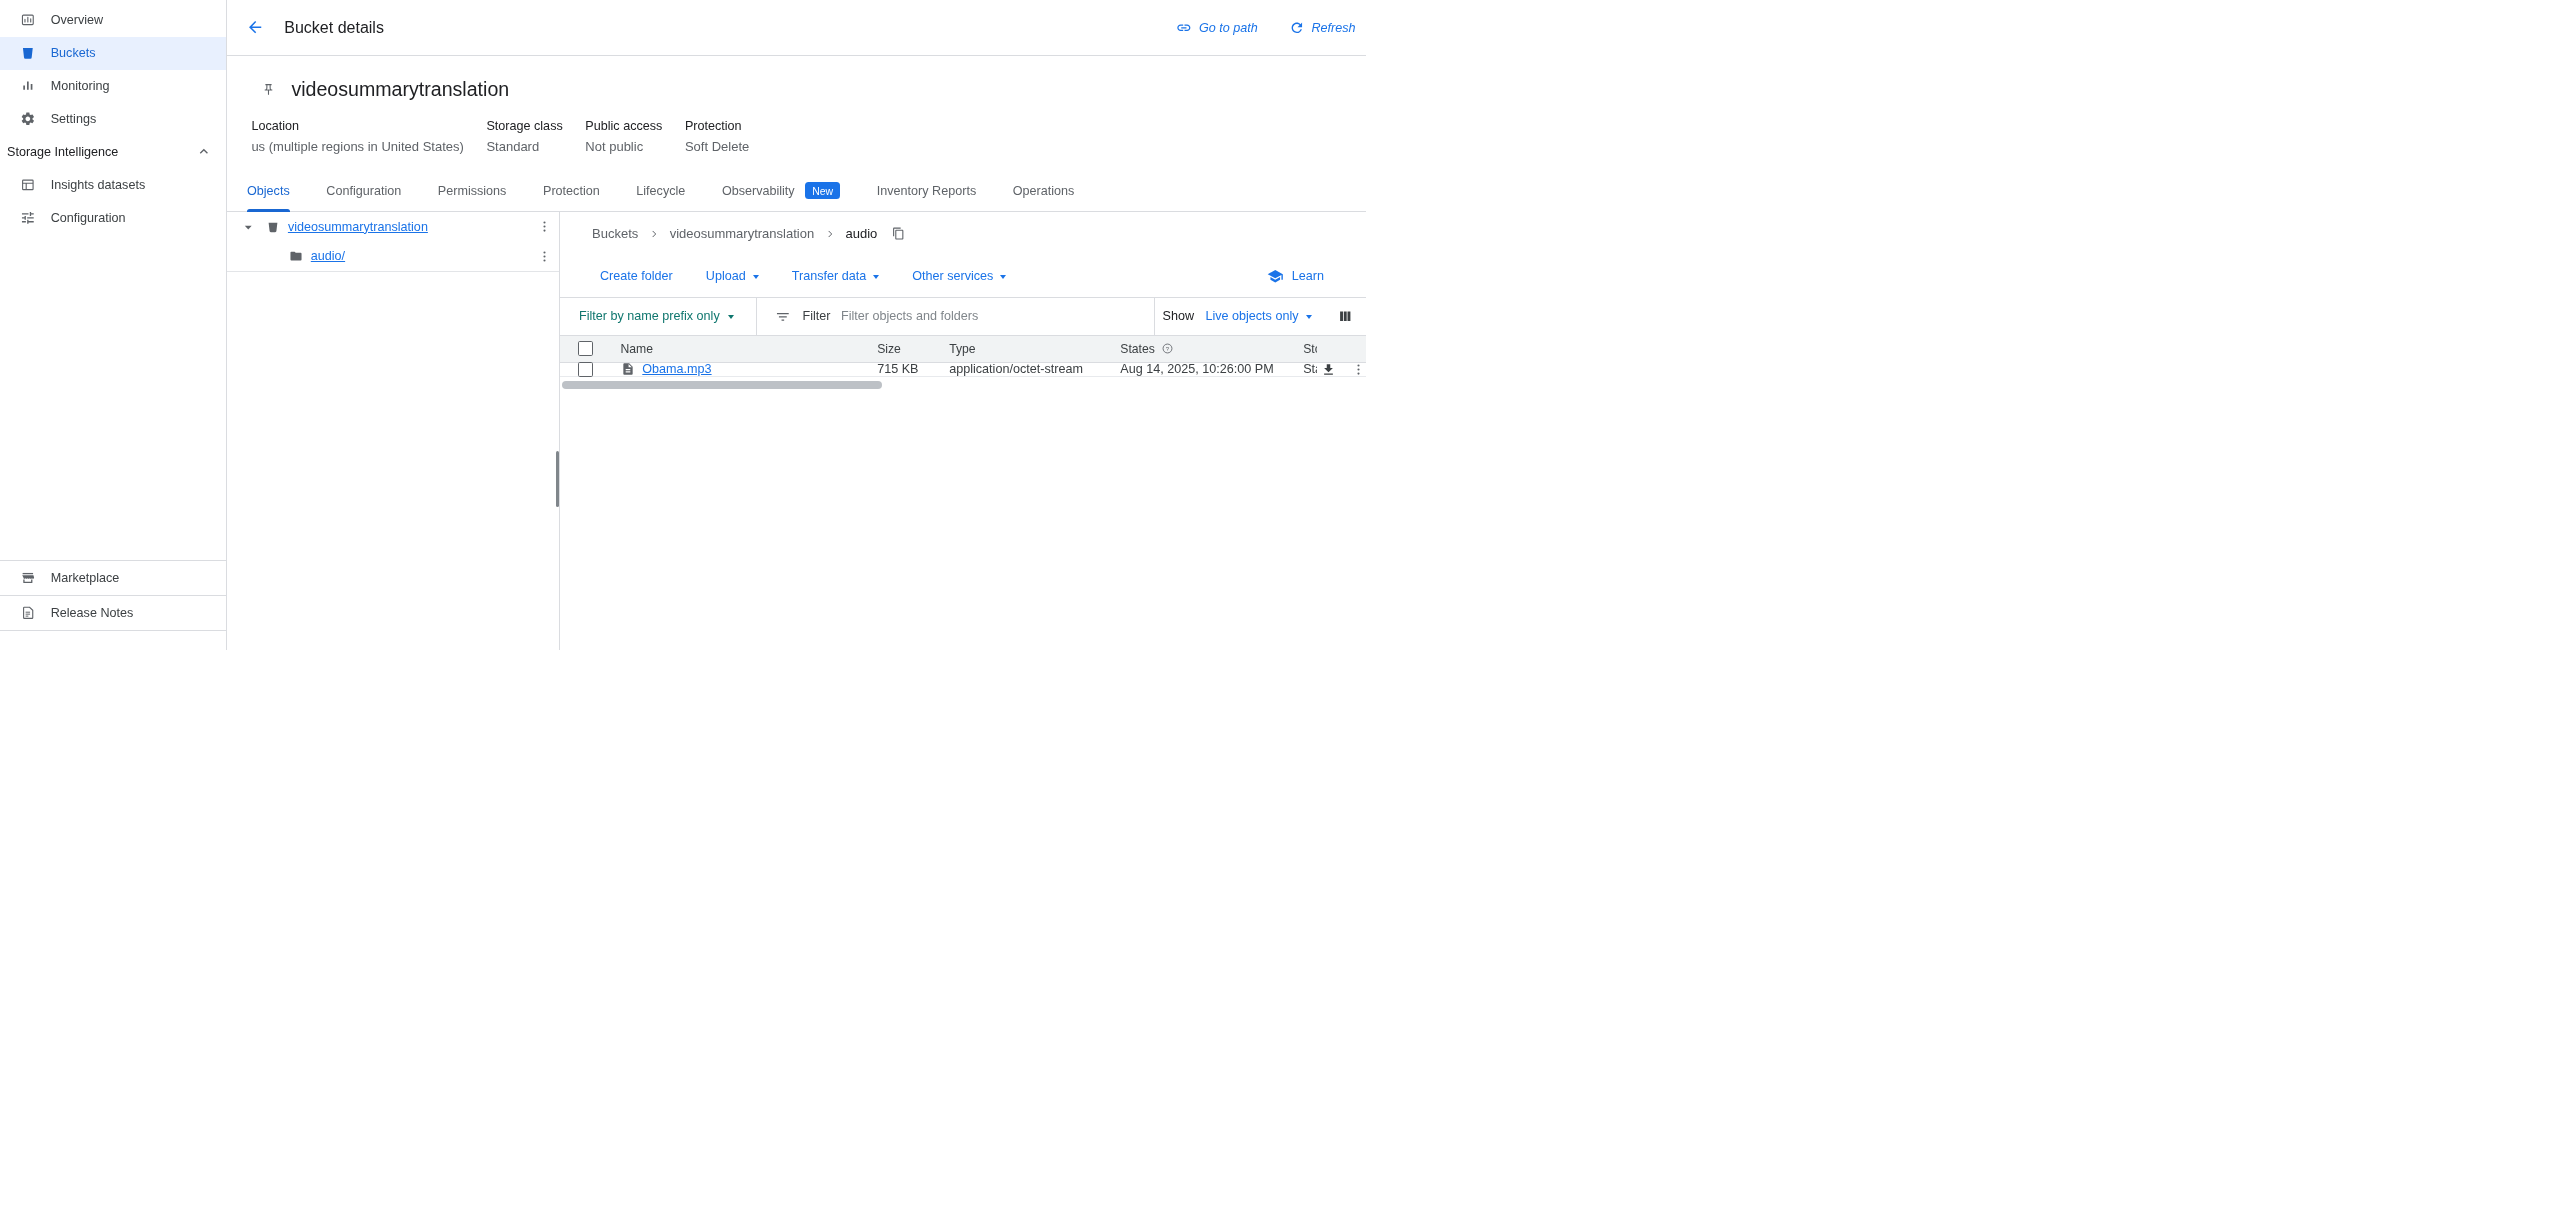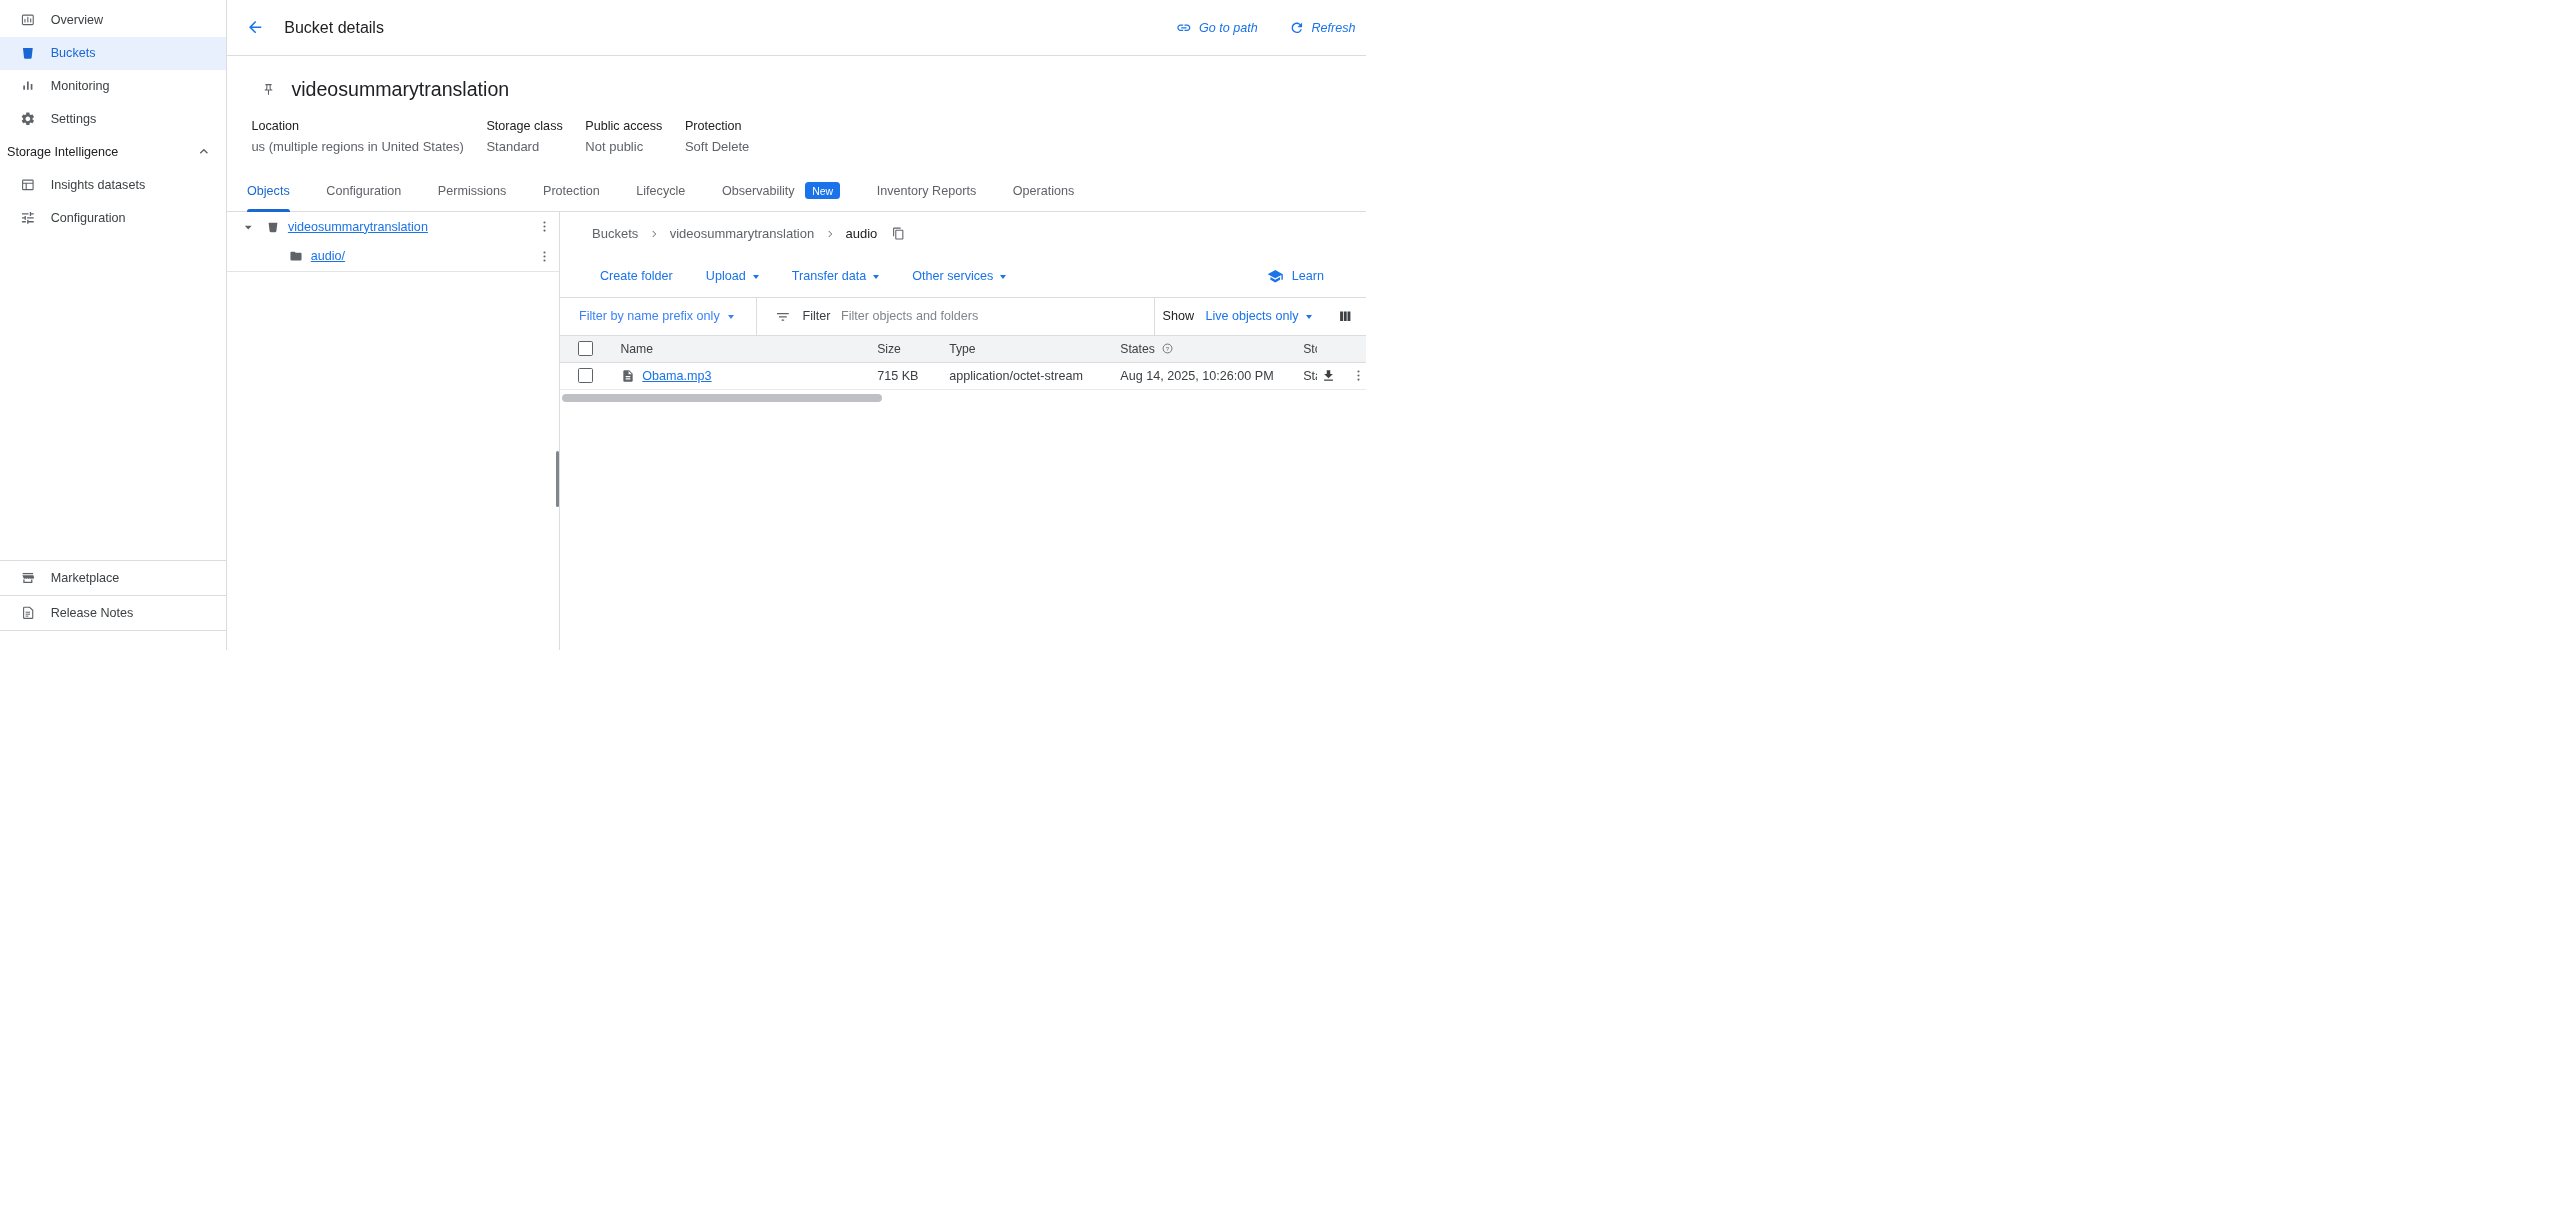--- a/index.html
+++ b/index.html
@@ -88,34 +88,34 @@
   .copy-btn { margin-left: 15px; }
   .copy-btn svg { width: 13px; height: 13px; }
 
   .actions-row { height: 42px; flex-shrink: 0; display: flex; align-items: center; gap: 33px; padding: 0 42px 0 40px; border-bottom: 0.9px solid #dadce0; }
   .action-link { display: flex; align-items: center; gap: 7px; color: #1a73e8; font-size: 12.6px; font-weight: 500; white-space: nowrap; }
   .caret { width: 0; height: 0; border-left: 3.9px solid transparent; border-right: 3.9px solid transparent; border-top: 4.4px solid currentColor; display: inline-block; margin-top: 1.7px; }
   .learn-btn { margin-left: auto; display: flex; align-items: center; gap: 7.8px; color: #1a73e8; font-size: 12.6px; font-weight: 500; }
   .learn-btn svg { width: 16.5px; height: 16.5px; }
 
   .filter-row { height: 37px; flex-shrink: 0; display: flex; align-items: center; padding-left: 19px; }
-  .prefix-dd { display: flex; align-items: center; gap: 8.7px; color: #3b82f6; font-size: 12.6px; white-space: nowrap; }
+  .prefix-dd { display: flex; align-items: center; gap: 8.7px; color: #0f766e; font-size: 12.6px; white-space: nowrap; }
   .vdiv { width: 0.9px; align-self: stretch; background: #dadce0; margin-left: 22px; flex-shrink: 0; }
   .filter-control { display: flex; align-items: center; margin-left: 17.4px; flex: 1; min-width: 0; }
   .filter-control .f-icon svg { width: 15.7px; height: 15.7px; }
   .filter-label { margin-left: 12.2px; font-size: 12.6px; color: #3c4043; }
   .filter-input { border: none; outline: none; font-size: 12.6px; margin-left: 10.5px; flex: 1; min-width: 0; color: #202124; font-family: inherit; background: transparent; }
   .filter-input::placeholder { color: #80868b; }
   .show-label { font-size: 12.6px; color: #202124; margin-left: 7.8px; white-space: nowrap; }
   .show-dd { display: flex; align-items: center; gap: 7px; color: #1a73e8; font-size: 12.6px; font-weight: 500; margin-left: 11.3px; white-space: nowrap; }
   .columns-btn { margin-left: 25px; margin-right: 13px; flex-shrink: 0; }
   .columns-btn svg { width: 16.5px; height: 16.5px; }
 
   .t-head { display: flex; align-items: center; height: 28px; flex-shrink: 0; background: #f1f3f4; border-top: 0.9px solid #dadce0; border-bottom: 0.9px solid #dadce0; font-size: 12.2px; font-weight: 500; color: #3c4043; }
-  .t-row { display: flex; align-items: center; height: 27px; flex-shrink: 0; border-bottom: 0.9px solid #e8eaed; font-size: 12.6px; color: #3c4043; }
+  .t-row { display: flex; align-items: center; height: 14px; flex-shrink: 0; border-bottom: 0.9px solid #e8eaed; font-size: 12.6px; color: #3c4043; }
   .c-check { width: 50px; padding-left: 18.3px; flex-shrink: 0; }
   .c-name { width: 255px; padding-left: 10.5px; flex-shrink: 0; display: flex; align-items: center; gap: 7.8px; white-space: nowrap; overflow: hidden; }
   .c-size { width: 72px; padding-left: 12.2px; flex-shrink: 0; white-space: nowrap; }
   .c-type { width: 172px; padding-left: 12.2px; flex-shrink: 0; white-space: nowrap; }
   .c-created { width: 189px; padding-left: 11.3px; flex-shrink: 0; display: flex; align-items: center; gap: 6.1px; white-space: nowrap; }
   .c-created .help-btn svg { width: 13px; height: 13px; }
   .c-storage { width: 19px; padding-left: 5.2px; flex-shrink: 0; overflow: hidden; white-space: nowrap; }
   .c-actions { margin-left: auto; display: flex; align-items: center; gap: 15px; padding-right: 0px; flex-shrink: 0; }
   .c-actions svg { width: 15px; height: 15px; }
   .file-icon svg { width: 14px; height: 14px; }

